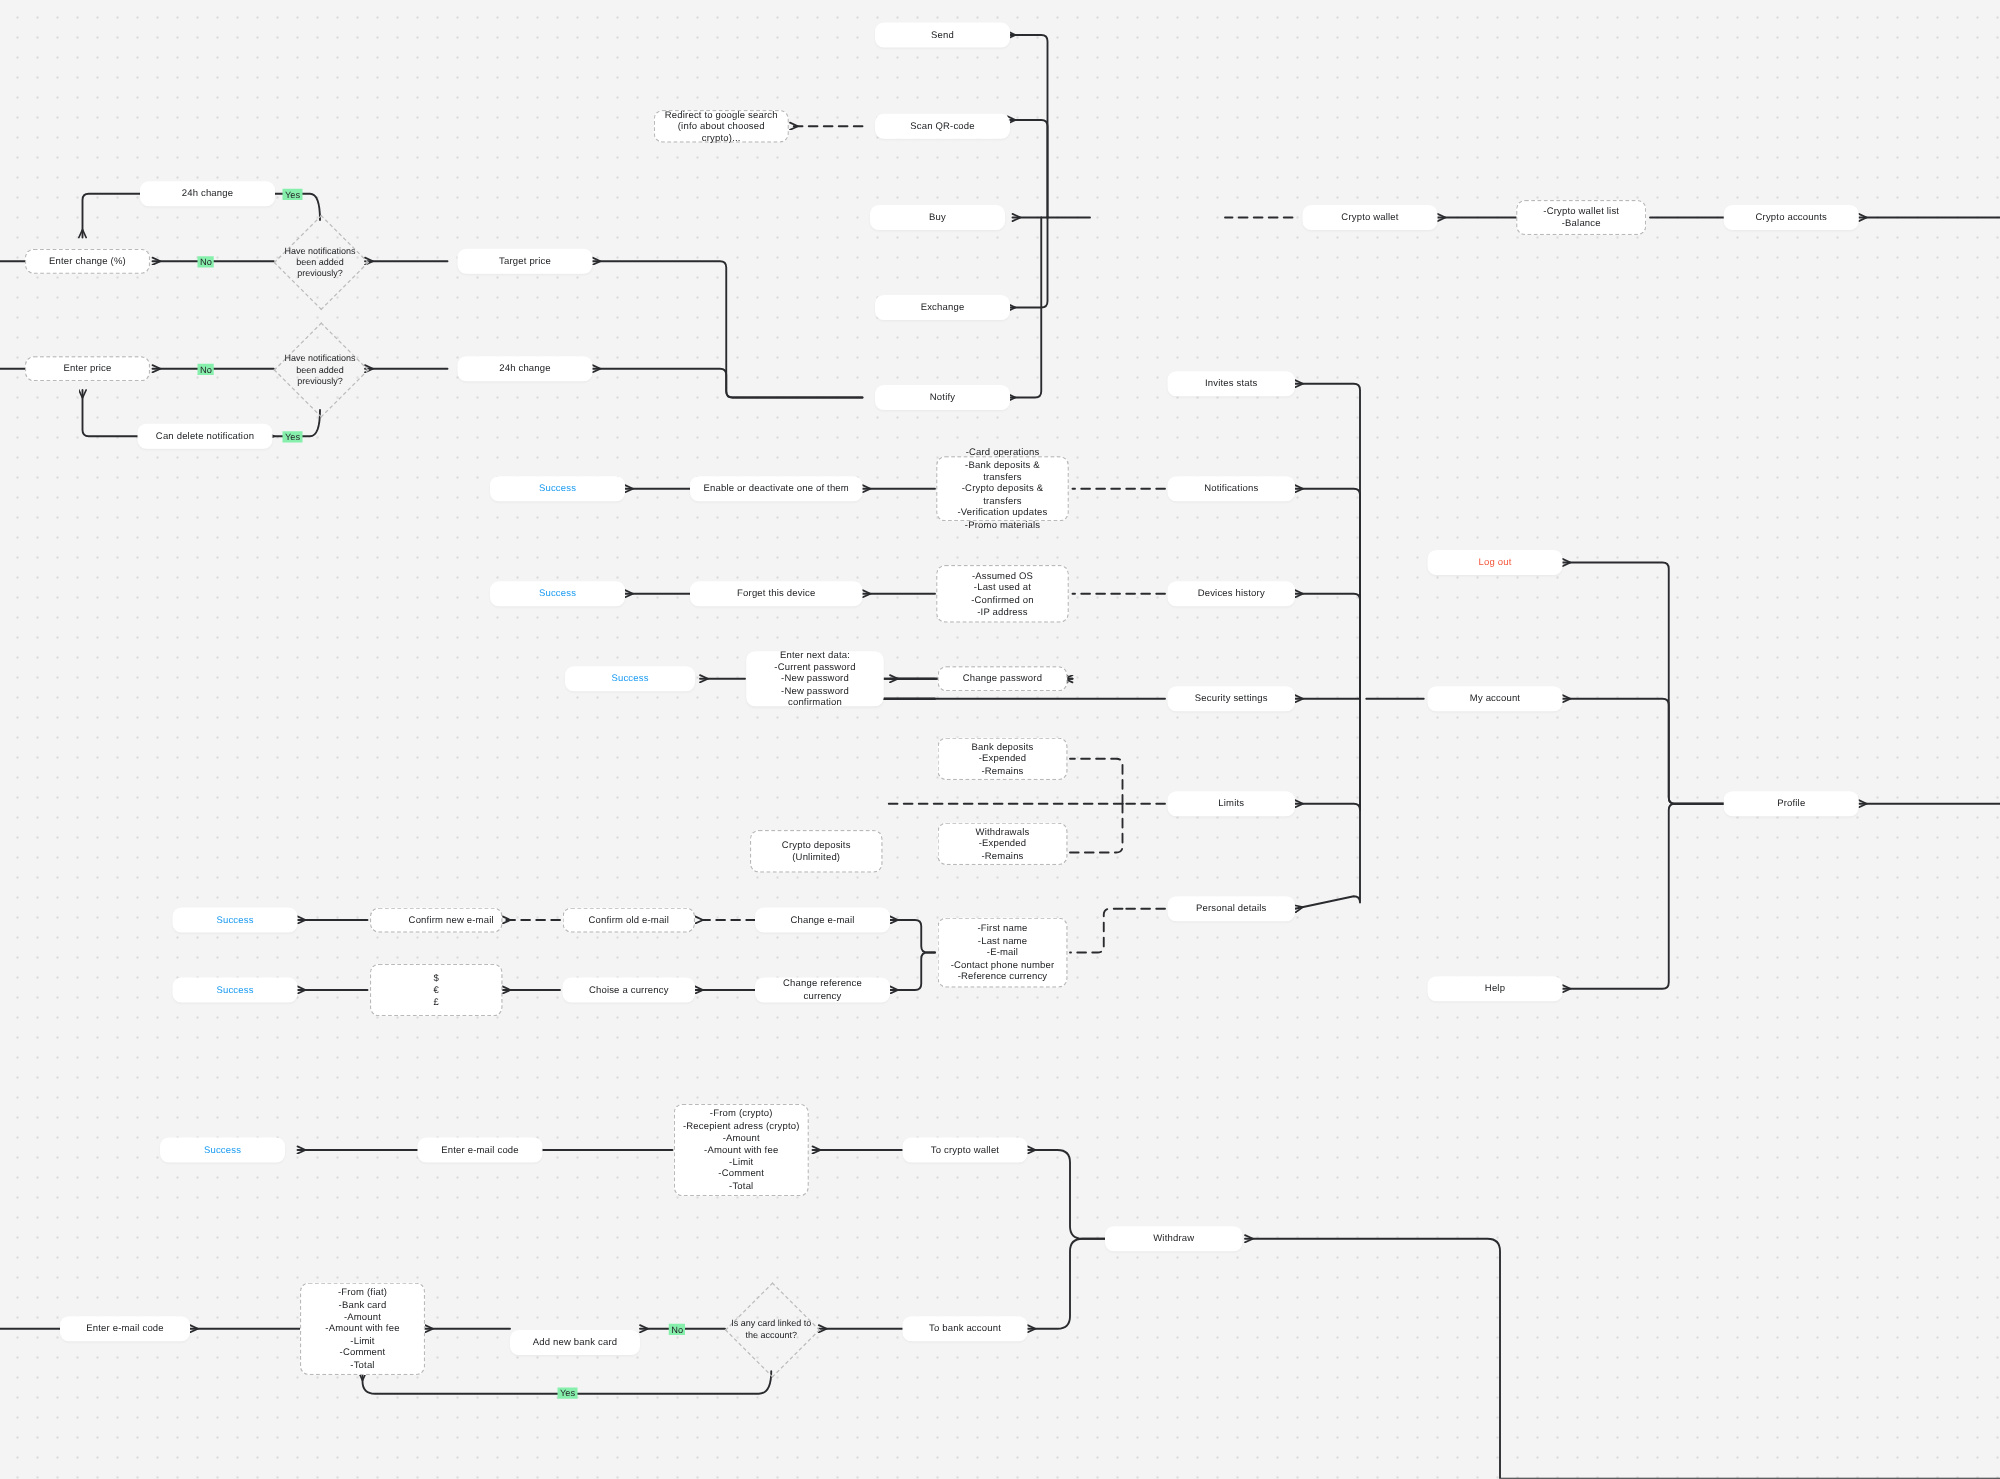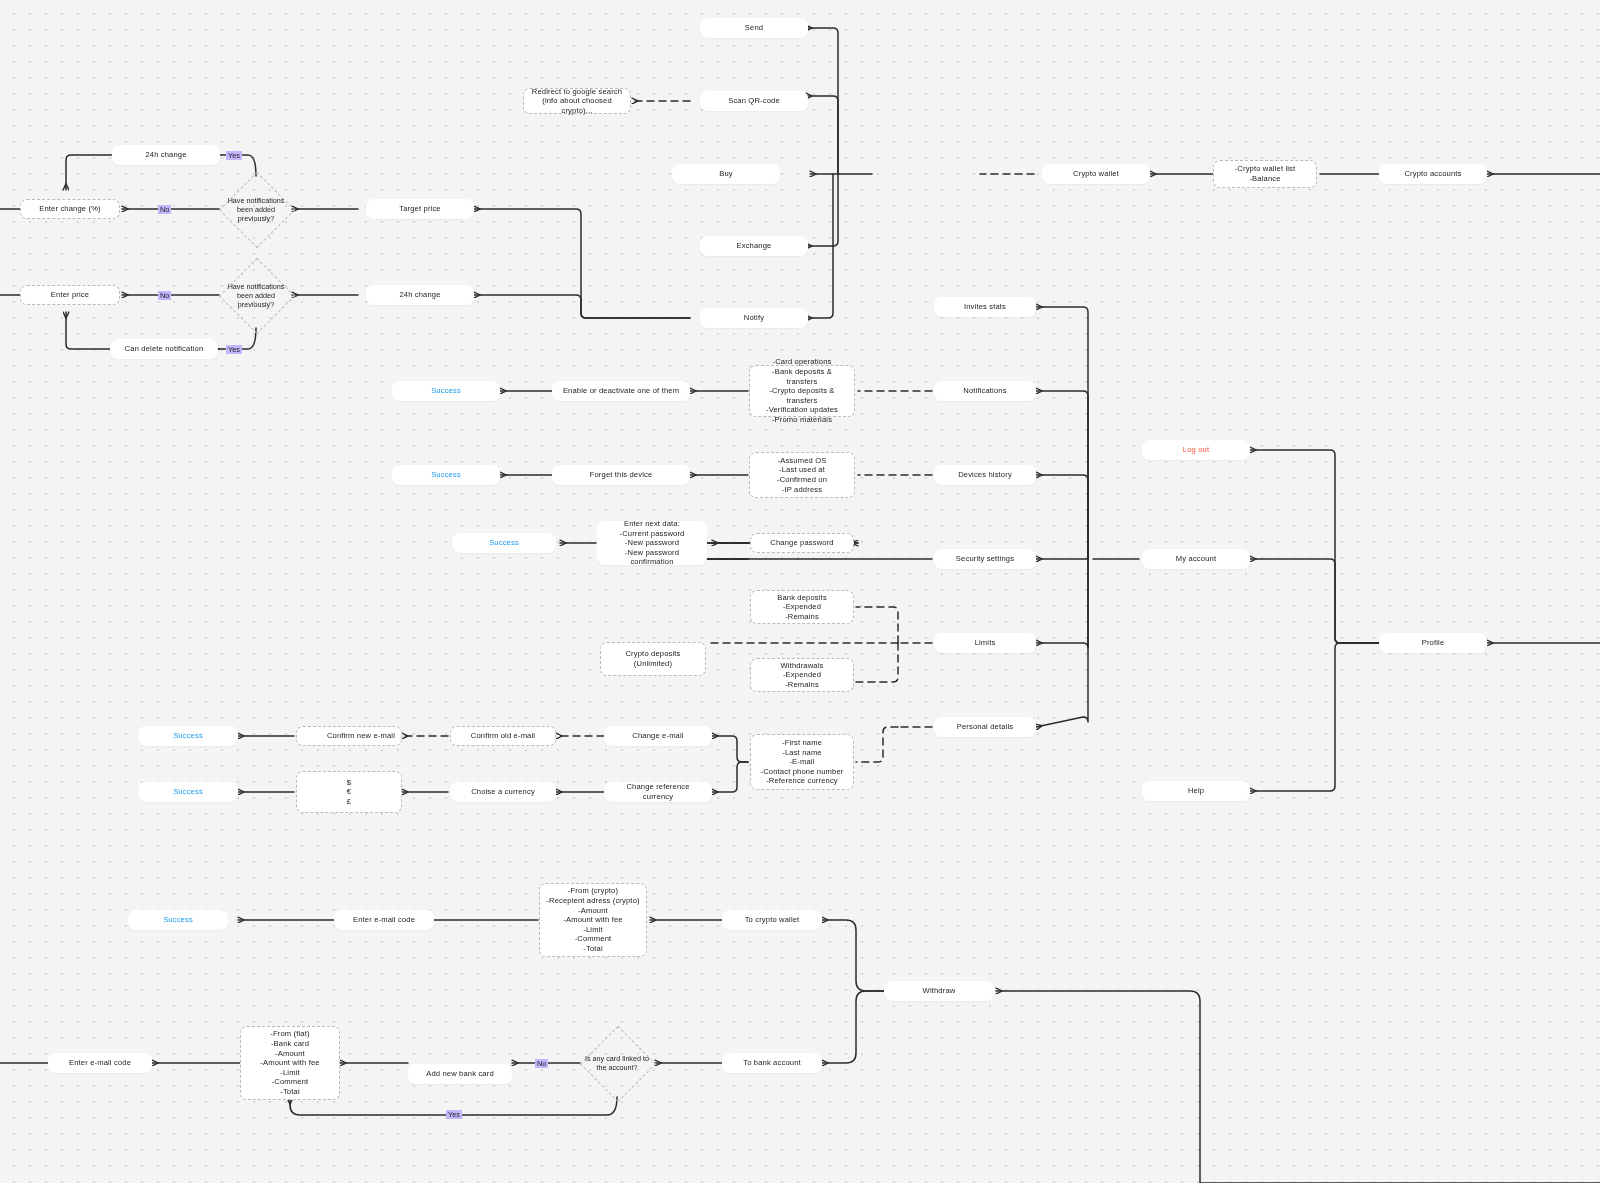--- a/index.html
+++ b/index.html
@@ -53,21 +53,21 @@
     position:absolute;left:0;top:0;width:100%;height:100%;
     display:flex;align-items:center;justify-content:center;
     text-align:center;font-size:7.2px;line-height:9px;color:#222326;
   }
   .success{color:#1a9bf0;}
   .logout{color:#f4563a;}
   .edge-label{
     position:absolute;
     font-size:7.4px;
     color:#222326;
-    background:#c4b5fd;
+    background:#86efac;
     padding:0 2px;
     z-index:6;
     white-space:nowrap;
   }
   .ml{ white-space:pre-line; }
 </style>
 </head>
 <body>
 
 <div id="canvas">
@@ -209,21 +209,21 @@
       <span>Send</span>
     </div>
 
   <div class="node solid" style="left:700px;top:91px;width:108px;height:20px;">
       <span>Scan QR-code</span>
     </div>
 
   <div class="node dashed ml" style="left:523px;top:88px;width:108px;height:26px;"><span>Redirect to google search
 (info about choosed crypto)...</span></div>
 
-  <div class="node solid" style="left:672px;top:164px;width:108px;height:20px;">
+  <div class="node solid" style="left:696px;top:164px;width:108px;height:20px;">
       <span>Buy</span>
     </div>
 
   <div class="node solid" style="left:700px;top:236px;width:108px;height:20px;">
       <span>Exchange</span>
     </div>
 
   <div class="node solid" style="left:700px;top:308px;width:108px;height:20px;">
       <span>Notify</span>
     </div>
@@ -343,21 +343,21 @@
     </div>
 
   <div class="node dashed ml" style="left:750px;top:590px;width:104px;height:34px;"><span>Bank deposits
 -Expended
 -Remains</span></div>
 
   <div class="node dashed ml" style="left:750px;top:658px;width:104px;height:34px;"><span>Withdrawals
 -Expended
 -Remains</span></div>
 
-  <div class="node dashed ml" style="left:600px;top:642px;width:106px;height:34px;"><span>Crypto deposits
+  <div class="node dashed ml" style="left:600px;top:664px;width:106px;height:34px;"><span>Crypto deposits
 (Unlimited)</span></div>
 
   <div class="node solid" style="left:1379px;top:633px;width:108px;height:20px;">
       <span>Profile</span>
     </div>
 
   <div class="node solid" style="left:934px;top:717px;width:102px;height:20px;">
       <span>Personal details</span>
     </div>
 

